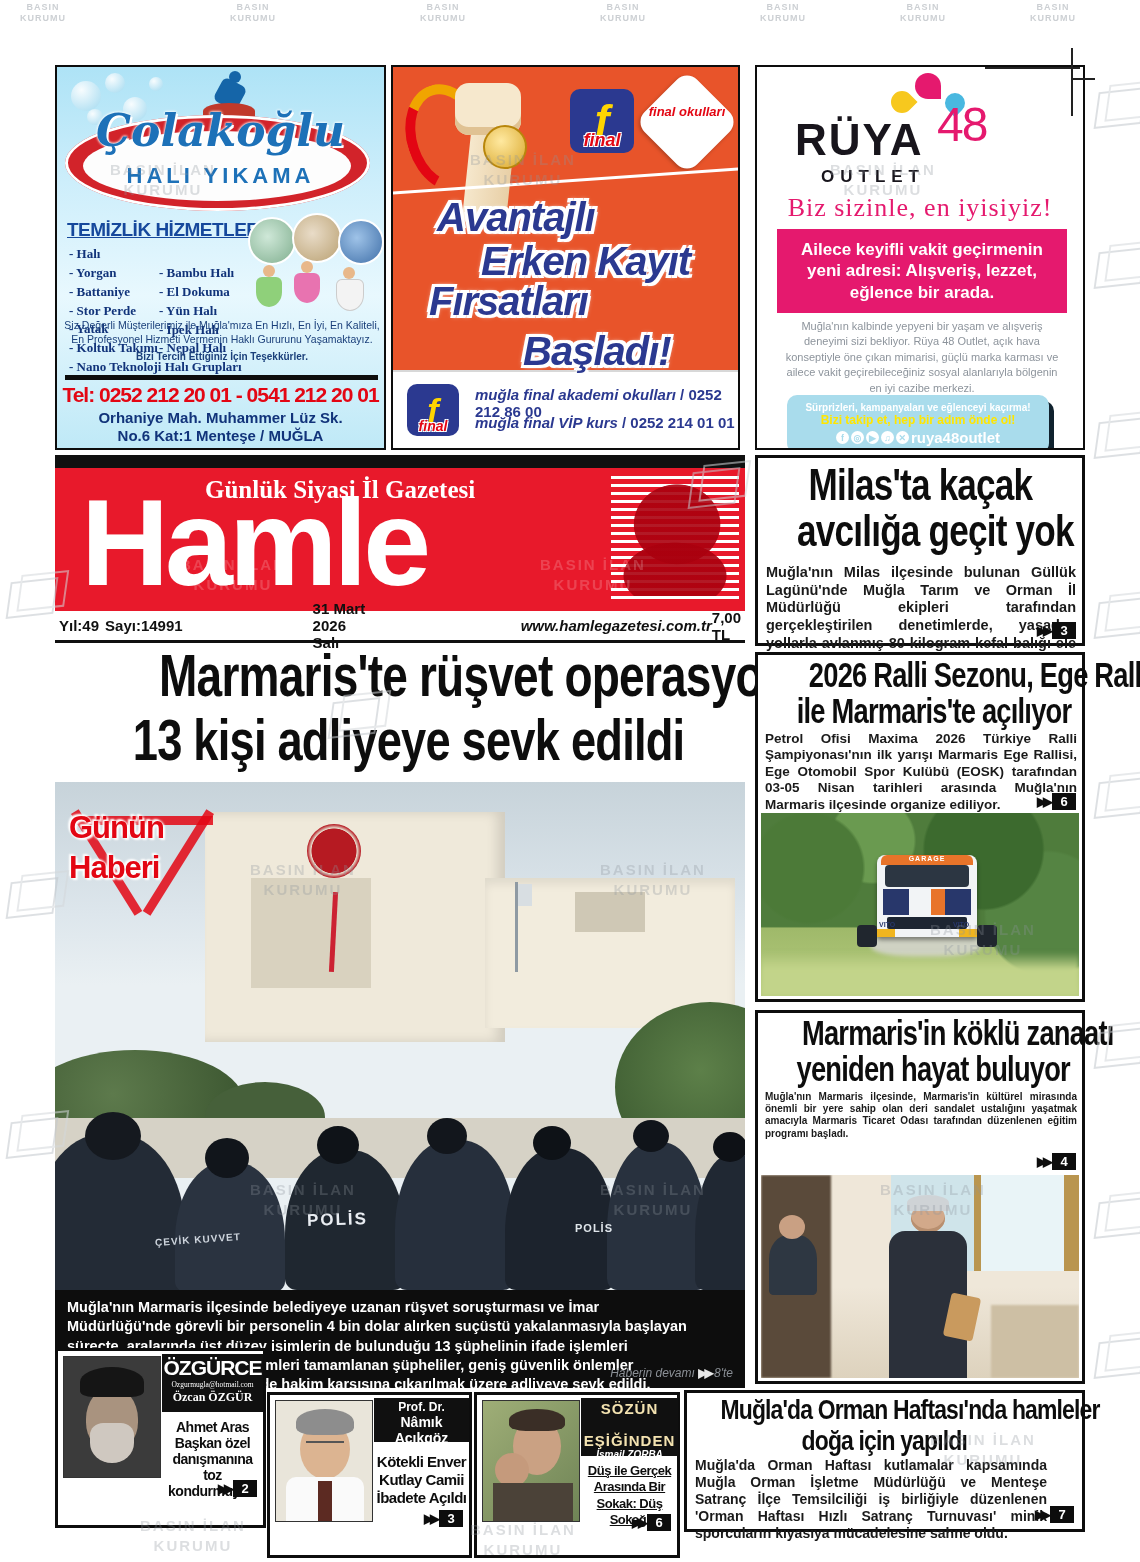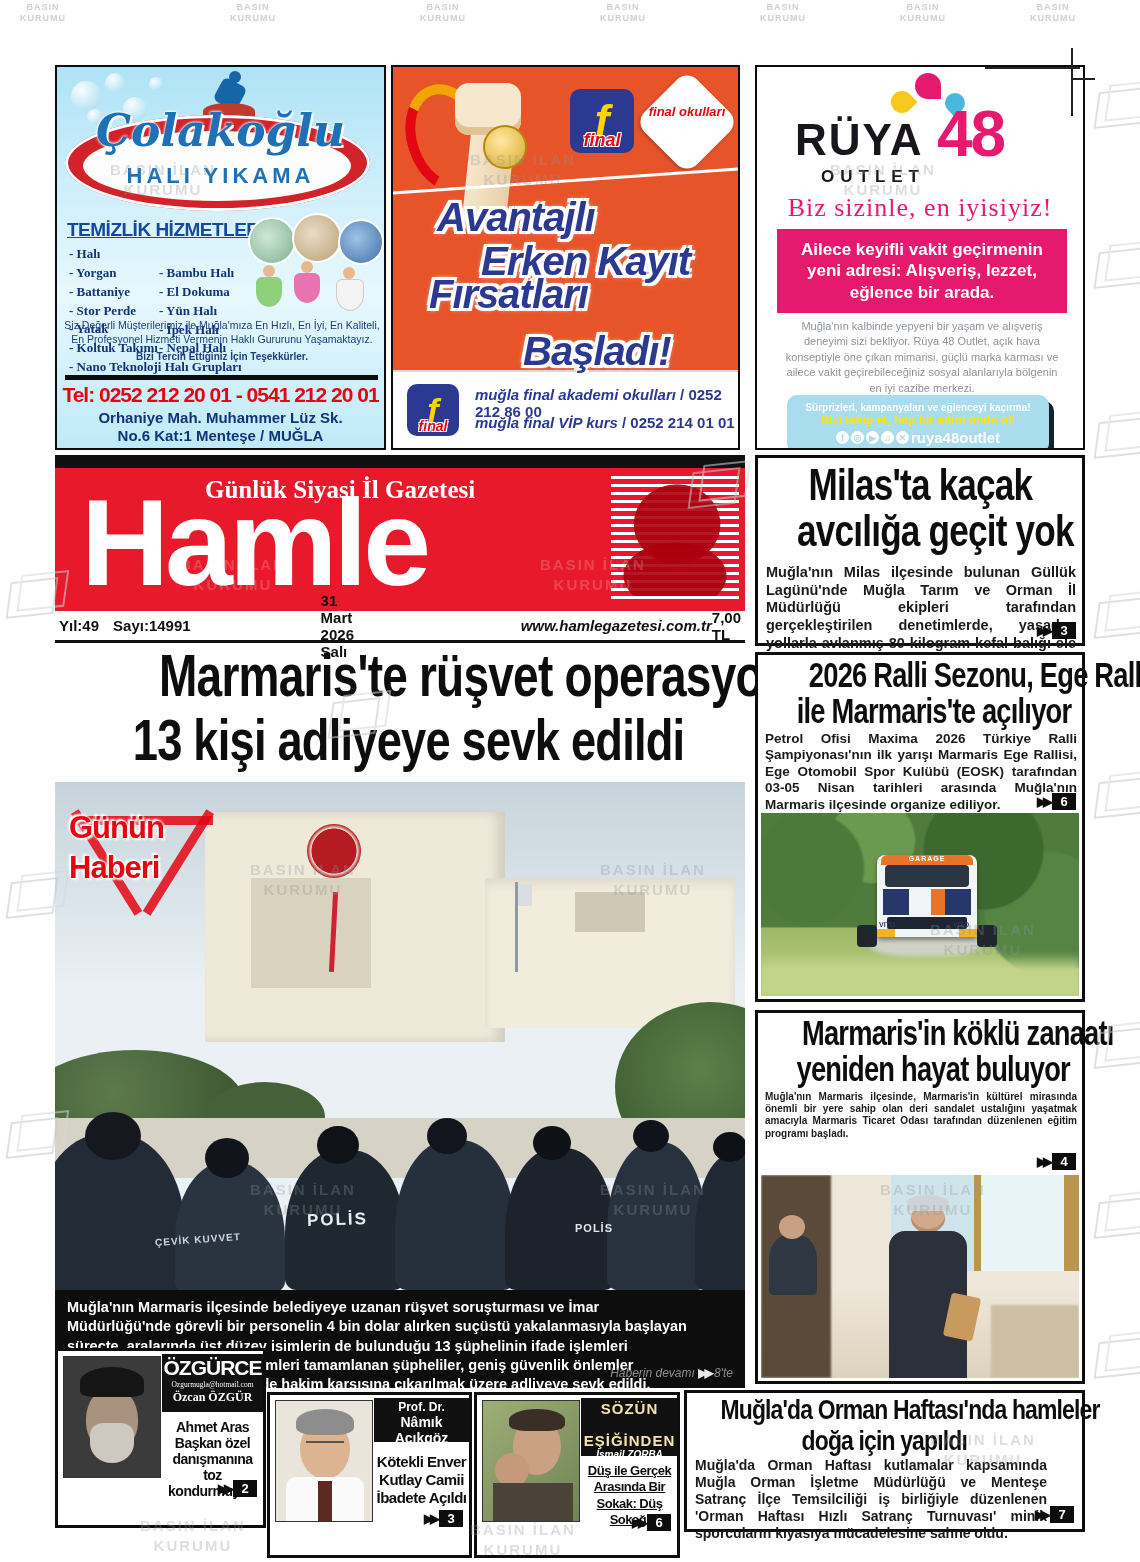--- a/index.html
+++ b/index.html
@@ -51,21 +51,21 @@
   .f-diamond-txt{position:absolute;right:8px;top:38px;width:86px;text-align:center;z-index:2;font-weight:bold;font-style:italic;color:#e30613;font-size:13px;line-height:1;}
   .f-contact{position:absolute;font-weight:bold;font-style:italic;color:#2b3990;font-size:15px;}
   .fist{position:absolute;left:28px;top:10px;width:120px;height:150px;}
   .fist .arm{position:absolute;left:46px;top:40px;width:44px;height:110px;background:linear-gradient(90deg,#f6e8cd,#e8cfa6);border-radius:12px;transform:rotate(6deg);}
   .fist .hand{position:absolute;left:34px;top:6px;width:66px;height:52px;background:#f6e8cd;border-radius:14px;box-shadow:inset 0 -8px 0 #e0c293;}
   .fist .medal{position:absolute;left:62px;top:48px;width:40px;height:40px;border-radius:50%;background:radial-gradient(circle at 40% 35%,#ffe9a0,#d9a72c);border:2px solid #b8860b;}
   .fist .ribbon{position:absolute;left:-14px;top:6px;width:60px;height:90px;border:10px solid transparent;border-left:10px solid #e30613;border-top:10px solid #f0a500;border-radius:50%;transform:rotate(-18deg);}
   .ad3{left:755px;top:65px;width:330px;height:385px;border:2px solid #0d0d0d;background:#fff;position:absolute;box-sizing:border-box;overflow:hidden;}
   .r-brand{position:absolute;left:38px;top:48px;font-size:44px;font-weight:bold;color:#18151c;letter-spacing:2px;}
   .r-outlet{position:absolute;left:64px;top:100px;font-size:17px;font-weight:bold;color:#18151c;letter-spacing:6px;}
-  .r-num{position:absolute;left:180px;top:30px;font-size:64px;font-weight:bold;color:#e5196e;letter-spacing:-2px;}
+  .r-num{position:absolute;left:180px;top:30px;font-size:48px;font-weight:normal;color:#e5196e;letter-spacing:-2px;}
   .drop{position:absolute;border-radius:50% 50% 50% 0;}
   .r-slogan{position:absolute;left:0;top:126px;width:100%;text-align:center;color:#e5196e;font-family:"Liberation Serif",serif;font-size:26px;letter-spacing:1px;}
   .r-pink{position:absolute;left:20px;top:162px;width:290px;background:#e5196e;color:#fff;font-weight:bold;font-size:17px;text-align:center;padding:10px 8px;line-height:1.25;box-sizing:border-box;}
   .r-body{position:absolute;left:24px;top:252px;width:282px;color:#8d949c;font-size:11px;text-align:center;line-height:1.4;}
   .r-follow{position:absolute;left:30px;top:328px;width:262px;background:#a9dcec;border-radius:10px;padding:7px 6px;text-align:center;box-shadow:5px 6px 0 #10222e;box-sizing:border-box;}
   .r-follow .l1{color:#fff;font-weight:bold;font-size:10px;}
   .r-follow .l2{color:#ffe600;font-weight:bold;font-size:12px;}
   .r-follow .l3{color:#fff;font-weight:bold;font-size:15px;display:flex;align-items:center;justify-content:center;gap:2px;margin-top:2px;}
   .soc{display:inline-flex;width:13px;height:13px;border-radius:50%;background:#fff;color:#a9dcec;font-size:9px;font-weight:bold;align-items:center;justify-content:center;}
   
@@ -182,21 +182,21 @@
     </div>
     <div class="f-logo" style="right:104px;top:22px;width:64px;height:64px;">
       <span class="fy" style="font-size:44px;">f</span>
       <span class="fr" style="font-size:18px;">final</span>
     </div>
     <div class="f-diamond"></div>
     <div class="f-diamond-txt">final okulları</div>
     <div class="f-diag"></div>
     <div class="f-line" style="left:44px;top:128px;">Avantajlı</div>
     <div class="f-line" style="left:88px;top:172px;">Erken Kayıt</div>
-    <div class="f-line" style="left:36px;top:205px;">Fırsatları</div>
+    <div class="f-line" style="left:36px;top:212px;">Fırsatları</div>
     <div class="f-line" style="left:130px;top:262px;">Başladı!</div>
     <div class="f-strip">
       <div class="f-logo" style="left:14px;top:12px;width:52px;height:52px;">
         <span class="fy" style="font-size:34px;">f</span>
         <span class="fr" style="font-size:14px;">final</span>
       </div>
       <div class="f-contact" style="left:82px;top:14px;">
         <span>muğla final akademi okulları</span>
         <span style="font-style:normal;">/ 0252 212 86 00</span>
       </div>
@@ -234,21 +234,21 @@
   </div>
 
   <div class="abs mast-topbar"></div>
   <div class="abs mast-red">
     <div class="mast-tagline">Günlük Siyasi İl Gazetesi</div>
     <div class="mast-title">Hamle</div>
     <div class="ata"></div>
   </div>
   <div class="abs mast-info">
     <span style="margin-left:4px;">Yıl:49</span>
-    <span style="margin-left:14px;">Sayı:14991</span>
+    <span style="margin-left:6px;">Sayı:14991</span>
     <span style="margin-left:130px;">31 Mart 2026 Salı</span>
     <span style="margin-left:150px;font-style:italic;">www.hamlegazetesi.com.tr</span>
     <span style="margin-left:auto;margin-right:4px;">7,00 TL</span>
   </div>
   <div class="abs mast-rule"></div>
 
   <div class="panel milas">
     <div class="hl" style="font-size:45px;margin-top:4px;">
       <span class="sx">Milas'ta kaçak</span><br>
       <span class="sx">avcılığa geçit yok</span>

